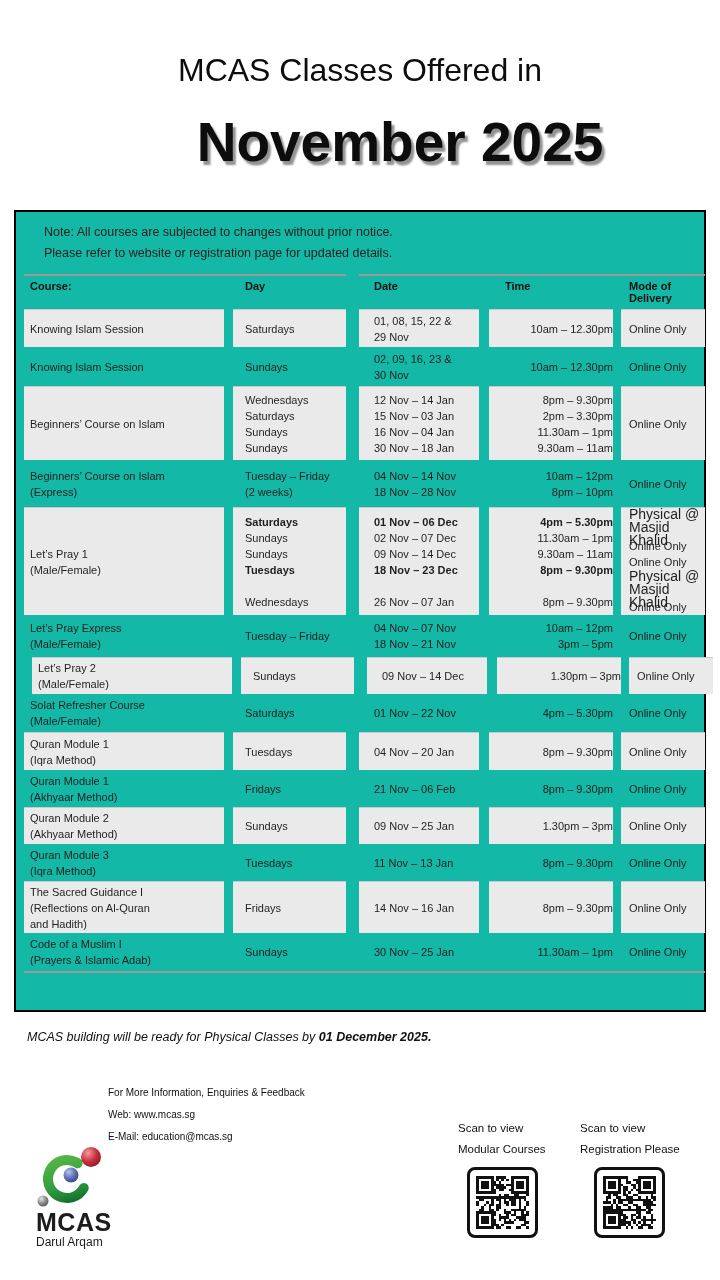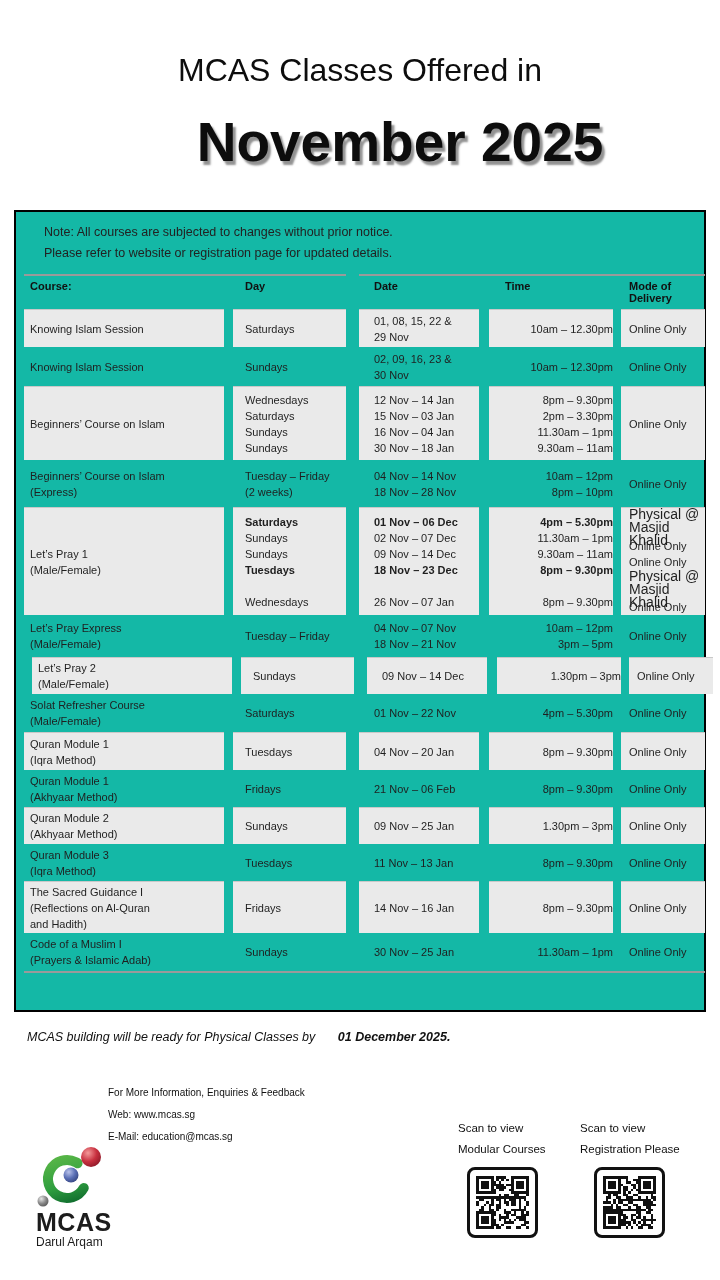--- a/index.html
+++ b/index.html
@@ -38,21 +38,21 @@
   .thead .c-time{text-align:left;padding-left:16px;}
   .cell.shaded{background:#eaeaea;border-top:1px solid #c9c9c9;}
   .ln{line-height:16px;min-height:16px;}
   .ln.b{font-weight:700;}
   .ln.sm{font-size:14px;line-height:13px;min-height:13px;font-weight:400;}
   .ln.gap{height:16px;}
   .tbl-bottom{height:1.5px;background:#9a9a9a;margin-left:8px;width:681px;}
 
   
   .footnote{position:absolute;left:27px;top:1030px;font-size:12.5px;font-style:italic;color:#111;}
-  .footnote .b{font-weight:700;margin-left:19px;}
+  .footnote .b{font-weight:700;}
 
   
   .logo{position:absolute;left:36px;top:1146px;width:110px;}
   .logo-name{font-size:25px;font-weight:700;color:#1c1c1c;letter-spacing:0.5px;line-height:26px;margin-top:-3px;}
   .logo-sub{font-size:12px;color:#1c1c1c;line-height:14px;}
   .contact{position:absolute;left:108px;top:1082px;font-size:10px;line-height:22px;color:#111;}
   .qr-label{position:absolute;font-size:11.5px;line-height:21px;color:#111;}
   .qr-label.one{left:458px;top:1118px;}
   .qr-label.two{left:580px;top:1118px;}
   .qr{position:absolute;top:1167px;width:71px;height:71px;border:3px solid #111;border-radius:8px;

